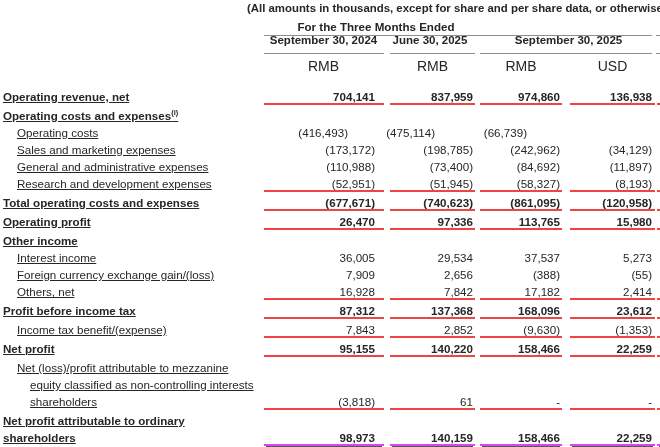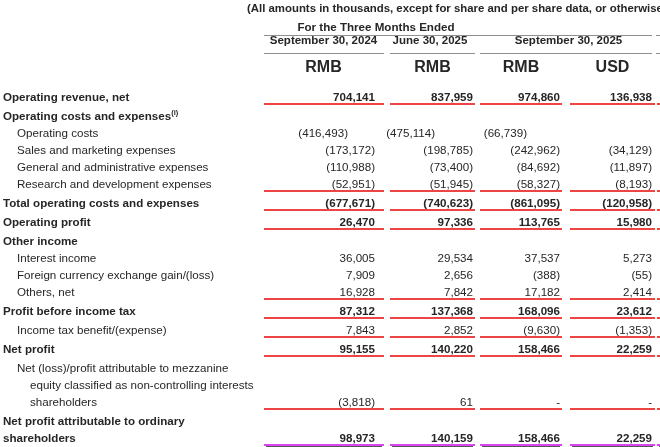--- a/index.html
+++ b/index.html
@@ -11,29 +11,29 @@
   .r-top{top:35px;left:264px;width:388px;}
   .r-top-stub{top:35px;left:656px;width:4px;}
   .r-d1{top:53px;left:264px;width:120px;}
   .r-d2{top:53px;left:390px;width:85px;}
   .r-d3{top:53px;left:480px;width:172px;}
   .r-d-stub{top:53px;left:656px;width:4px;}
   .period{position:absolute;top:34px;font-size:11.5px;font-weight:bold;text-align:center;white-space:nowrap;}
   .p1{left:263px;width:121px;}
   .p2{left:385px;width:90px;}
   .p3{left:480px;width:177px;}
-  .unit{position:absolute;top:58px;font-size:16px;font-weight:bold;text-align:center;}
+  .unit{position:absolute;top:58px;font-size:14px;font-weight:normal;text-align:center;}
   .u1{left:263px;width:121px;}
   .u2{left:390px;width:85px;}
   .u3{left:480px;width:82px;}
   .u4{left:570px;width:85px;}
   .rows{position:absolute;top:88px;left:0;width:665px;}
   .row{display:flex;align-items:flex-end;min-height:17px;font-size:11.6px;}
   .row.b{font-weight:bold;}
-  .lbl{box-sizing:border-box;width:259px;padding-left:3px;line-height:17px;flex:none;}
+  .lbl{box-sizing:border-box;width:259px;padding-left:3px;line-height:17px;flex:none;text-decoration:underline;}
   .row.indent .lbl{padding-left:17px;}
   .row.wrap .lbl{padding-left:30px;text-indent:-13px;}
   .row.wrap .lbl span{white-space:pre-line;}
   .lbl sup{font-size:7.5px;line-height:0;}
   .c{flex:none;box-sizing:border-box;text-align:right;height:17px;line-height:17px;}
   .c1{margin-left:5px;width:120px;padding-right:9px;}
   .c2{margin-left:6px;width:85px;padding-right:2px;}
   .c3{margin-left:5px;width:82px;padding-right:2px;}
   .c4{margin-left:8px;width:85px;padding-right:3px;}
   .cs{margin-left:2px;width:6px;}

